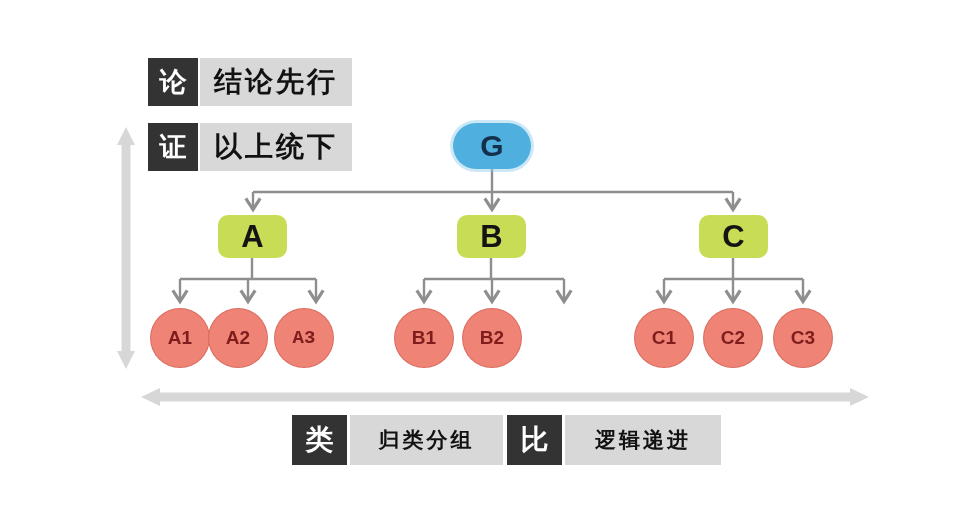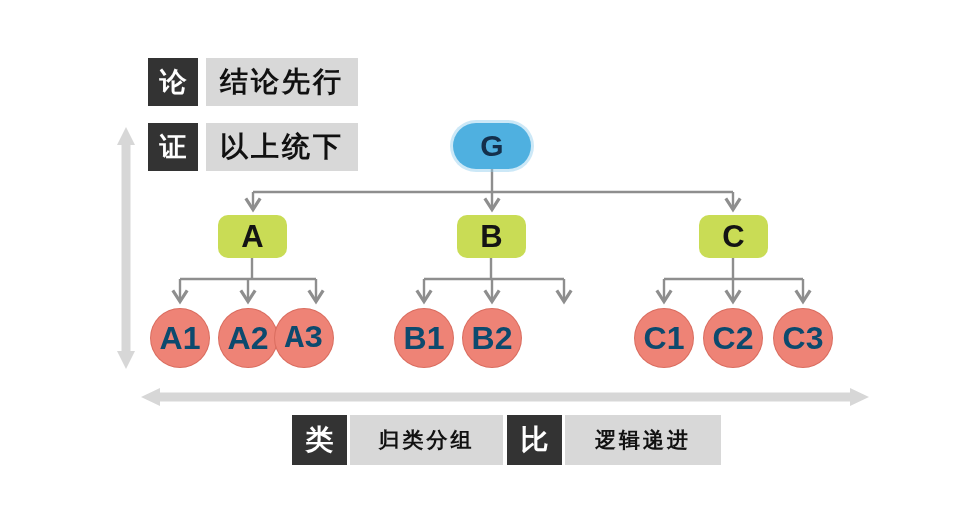--- a/index.html
+++ b/index.html
@@ -16,21 +16,21 @@
     background: #333333; color: #ffffff;
     display: flex; align-items: center; justify-content: center;
     font-weight: bold;
   }
   .tag-desc {
     background: #d8d8d8; color: #111111;
     display: flex; align-items: center; justify-content: center;
     font-weight: bold; letter-spacing: 3px;
   }
   .tag-top .tag-key  { width: 50px; height: 48px; font-size: 27px; }
-  .tag-top .tag-desc { width: 152px; height: 48px; font-size: 28px; margin-left: 8px; }
+  .tag-top .tag-desc { width: 152px; height: 48px; font-size: 28px; margin-left: 2px; }
   .tag-bottom .tag-key  { width: 55px; height: 50px; font-size: 28px; }
   .tag-bottom .tag-desc { height: 50px; font-size: 21px; margin-left: 3px; }
 
   #tag-conclusion  { left: 148px; top: 58px; }
   #tag-support     { left: 148px; top: 123px; }
   #tag-grouping    { left: 292px; top: 415px; }
   #tag-grouping .tag-desc { width: 153px; }
   #tag-progression { left: 507px; top: 415px; }
   #tag-progression .tag-desc { width: 156px; }
 
@@ -51,23 +51,23 @@
     font-size: 31px; color: #141414;
   }
   #branch-a { left: 218px; }
   #branch-b { left: 457px; }
   #branch-c { left: 699px; }
 
   .node-leaf {
     top: 308px; width: 60px; height: 60px;
     background: #ee8376; border-radius: 50%;
     border: 1px solid rgba(180, 70, 55, 0.35);
-    font-size: 32px; color: #0c4a6e;
+    font-size: 19px; color: #7f1d1d;
   }
-  #leaf-a1 { left: 150px; } #leaf-a2 { left: 218px; } #leaf-a3 { left: 274px; font-family: Liberation Mono, monospace; }
+  #leaf-a1 { left: 150px; } #leaf-a2 { left: 208px; } #leaf-a3 { left: 274px; font-family: Liberation Mono, monospace; }
   #leaf-b1 { left: 394px; } #leaf-b2 { left: 462px; } #leaf-b3 { left: 534px; }
   #leaf-c1 { left: 634px; } #leaf-c2 { left: 703px; } #leaf-c3 { left: 773px; }
 </style>
 </head>
 <body>
 
 <div class="stage">
 
   <svg class="layer" viewBox="0 0 958 523" xmlns="http://www.w3.org/2000/svg">
     <defs>

